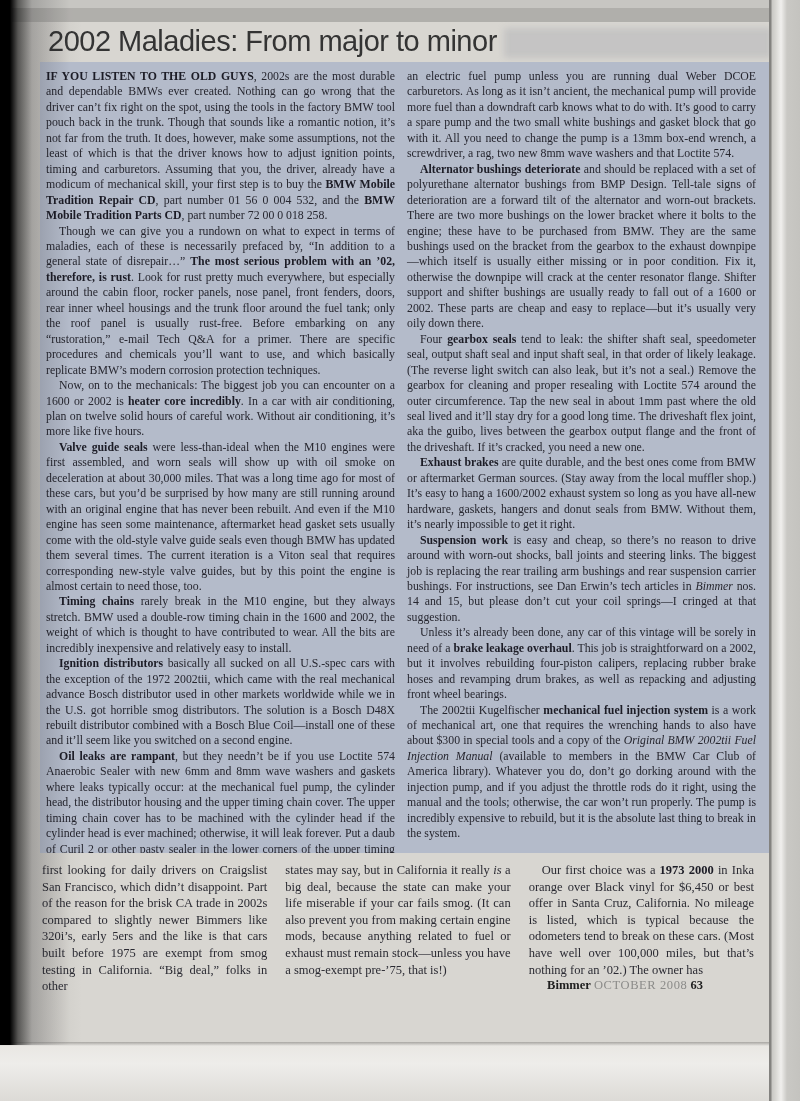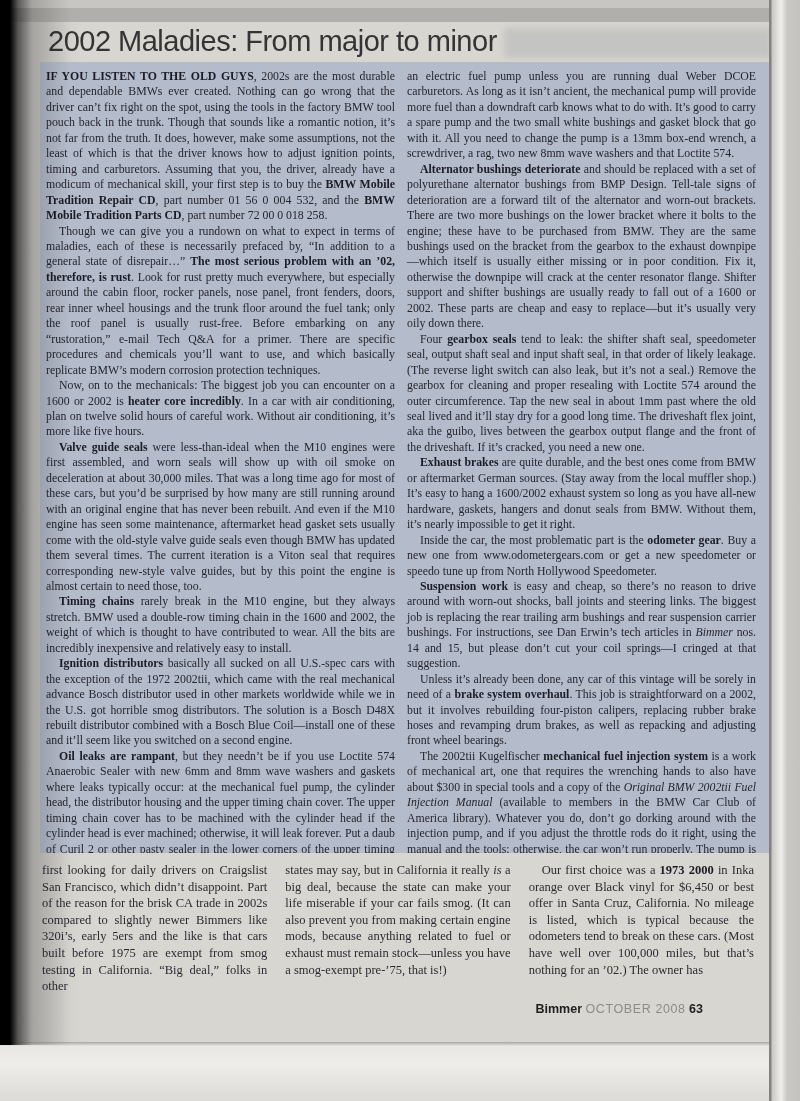--- a/index.html
+++ b/index.html
@@ -48,22 +48,22 @@
   .para b{font-weight:bold;color:#1c1c26;}
   .bottom-section{
     position:absolute;left:30px;top:854px;width:712px;
     display:flex;gap:18px;
   }
   .bcol{
     flex:1;color:#2a2a32;
     font-size:12.5px;line-height:16.6px;text-align:justify;
   }
   .footer{
-    position:absolute;top:994px;right:66px;
-    font-family:Liberation Sans, sans-serif;font-size:12.5px;color:#1f1f1f;
+    position:absolute;top:970px;right:66px;
+    font-family:Liberation Serif, serif;font-size:12.5px;color:#1f1f1f;
     white-space:nowrap;
     padding-left:17px;
   }
   .footer .mag{font-weight:bold;}
   .footer .issue{color:var(--footer_muted);letter-spacing:.6px;font-weight:400;}
   .footer .pageno{font-weight:bold;}
   .spine-shadow{
     position:absolute;left:0;top:0;width:70px;height:1045px;pointer-events:none;
     background:linear-gradient(90deg,#000 0px,#000 10px,rgba(0,0,0,.55) 18px,rgba(10,10,14,.18) 32px,rgba(0,0,0,0) 70px);
   }
@@ -92,23 +92,22 @@
         <p class="para ind"><b>Valve guide seals</b> were less-than-ideal when the M10 engines were first assembled, and worn seals will show up with oil smoke on deceleration at about 30,000 miles. That was a long time ago for most of these cars, but you’d be surprised by how many are still running around with an original engine that has never been rebuilt. And even if the M10 engine has seen some maintenance, aftermarket head gasket sets usually come with the old-style valve guide seals even though BMW has updated them several times. The current iteration is a Viton seal that requires corresponding new-style valve guides, but by this point the engine is almost certain to need those, too.</p>
         <p class="para ind"><b>Timing chains</b> rarely break in the M10 engine, but they always stretch. BMW used a double-row timing chain in the 1600 and 2002, the weight of which is thought to have contributed to wear. All the bits are incredibly inexpensive and relatively easy to install.</p>
         <p class="para ind"><b>Ignition distributors</b> basically all sucked on all U.S.-spec cars with the exception of the 1972 2002tii, which came with the real mechanical advance Bosch distributor used in other markets worldwide while we in the U.S. got horrible smog distributors. The solution is a Bosch D48X rebuilt distributor combined with a Bosch Blue Coil—install one of these and it’ll seem like you switched on a second engine.</p>
         <p class="para ind"><b>Oil leaks are rampant</b>, but they needn’t be if you use Loctite 574 Anaerobic Sealer with new 6mm and 8mm wave washers and gaskets where leaks typically occur: at the mechanical fuel pump, the cylinder head, the distributor housing and the upper timing chain cover. The upper timing chain cover has to be machined with the cylinder head if the cylinder head is ever machined; otherwise, it will leak forever. Put a daub of Curil 2 or other pasty sealer in the lower corners of the upper timing chain cover where it rests on the cylinder head gasket.</p>
       </div>
     <div class="col">
         <p class="para">an electric fuel pump unless you are running dual Weber DCOE carburetors. As long as it isn’t ancient, the mechanical pump will provide more fuel than a downdraft carb knows what to do with. It’s good to carry a spare pump and the two small white bushings and gasket block that go with it. All you need to change the pump is a 13mm box-end wrench, a screwdriver, a rag, two new 8mm wave washers and that Loctite 574.</p>
         <p class="para ind"><b>Alternator bushings deteriorate</b> and should be replaced with a set of polyurethane alternator bushings from BMP Design. Tell-tale signs of deterioration are a forward tilt of the alternator and worn-out brackets. There are two more bushings on the lower bracket where it bolts to the engine; these have to be purchased from BMW. They are the same bushings used on the bracket from the gearbox to the exhaust downpipe—which itself is usually either missing or in poor condition. Fix it, otherwise the downpipe will crack at the center resonator flange. Shifter support and shifter bushings are usually ready to fall out of a 1600 or 2002. These parts are cheap and easy to replace—but it’s usually very oily down there.</p>
         <p class="para ind">Four <b>gearbox seals</b> tend to leak: the shifter shaft seal, speedometer seal, output shaft seal and input shaft seal, in that order of likely leakage. (The reverse light switch can also leak, but it’s not a seal.) Remove the gearbox for cleaning and proper resealing with Loctite 574 around the outer circumference. Tap the new seal in about 1mm past where the old seal lived and it’ll stay dry for a good long time. The driveshaft flex joint, aka the guibo, lives between the gearbox output flange and the front of the driveshaft. If it’s cracked, you need a new one.</p>
         <p class="para ind"><b>Exhaust brakes</b> are quite durable, and the best ones come from BMW or aftermarket German sources. (Stay away from the local muffler shop.) It’s easy to hang a 1600/2002 exhaust system so long as you have all-new hardware, gaskets, hangers and donut seals from BMW. Without them, it’s nearly impossible to get it right.</p>
-        <p class="para ind">Inside the car, the most problematic part is the <b>odometer gear</b>. Buy a new one from www.odometergears.com or get a new speedometer or speedo tune up from North Hollywood Speedometer.</p>
         <p class="para ind"><b>Suspension work</b> is easy and cheap, so there’s no reason to drive around with worn-out shocks, ball joints and steering links. The biggest job is replacing the rear trailing arm bushings and rear suspension carrier bushings. For instructions, see Dan Erwin’s tech articles in <i>Bimmer</i> nos. 14 and 15, but please don’t cut your coil springs—I cringed at that suggestion.</p>
-        <p class="para ind">Unless it’s already been done, any car of this vintage will be sorely in need of a <b>brake system overhaul</b>. This job is straightforward on a 2002, but it involves rebuilding four-piston calipers, replacing rubber brake hoses and revamping drum brakes, as well as repacking and adjusting front wheel bearings.</p>
+        <p class="para ind">Unless it’s already been done, any car of this vintage will be sorely in need of a <b>brake leakage overhaul</b>. This job is straightforward on a 2002, but it involves rebuilding four-piston calipers, replacing rubber brake hoses and revamping drum brakes, as well as repacking and adjusting front wheel bearings.</p>
         <p class="para ind">The 2002tii Kugelfischer <b>mechanical fuel injection system</b> is a work of mechanical art, one that requires the wrenching hands to also have about $300 in special tools and a copy of the <i>Original BMW 2002tii Fuel Injection Manual</i> (available to members in the BMW Car Club of America library). Whatever you do, don’t go dorking around with the injection pump, and if you adjust the throttle rods do it right, using the manual and the tools; otherwise, the car won’t run properly. The pump is incredibly expensive to rebuild, but it is the absolute last thing to break in the system. </p>
       </div>
   </div>
 
   <div class="bottom-section">
     <div class="bcol">
         <p class="para">first looking for daily drivers on Craigslist San Francisco, which didn’t disappoint. Part of the reason for the brisk CA trade in 2002s compared to slightly newer Bimmers like 320i’s, early 5ers and the like is that cars built before 1975 are exempt from smog testing in California. “Big deal,” folks in other</p>
       </div>
     <div class="bcol">
         <p class="para">states may say, but in California it really <i>is</i> a big deal, because the state can make your life miserable if your car fails smog. (It can also prevent you from making certain engine mods, because anything related to fuel or exhaust must remain stock—unless you have a smog-exempt pre-’75, that is!)</p>

